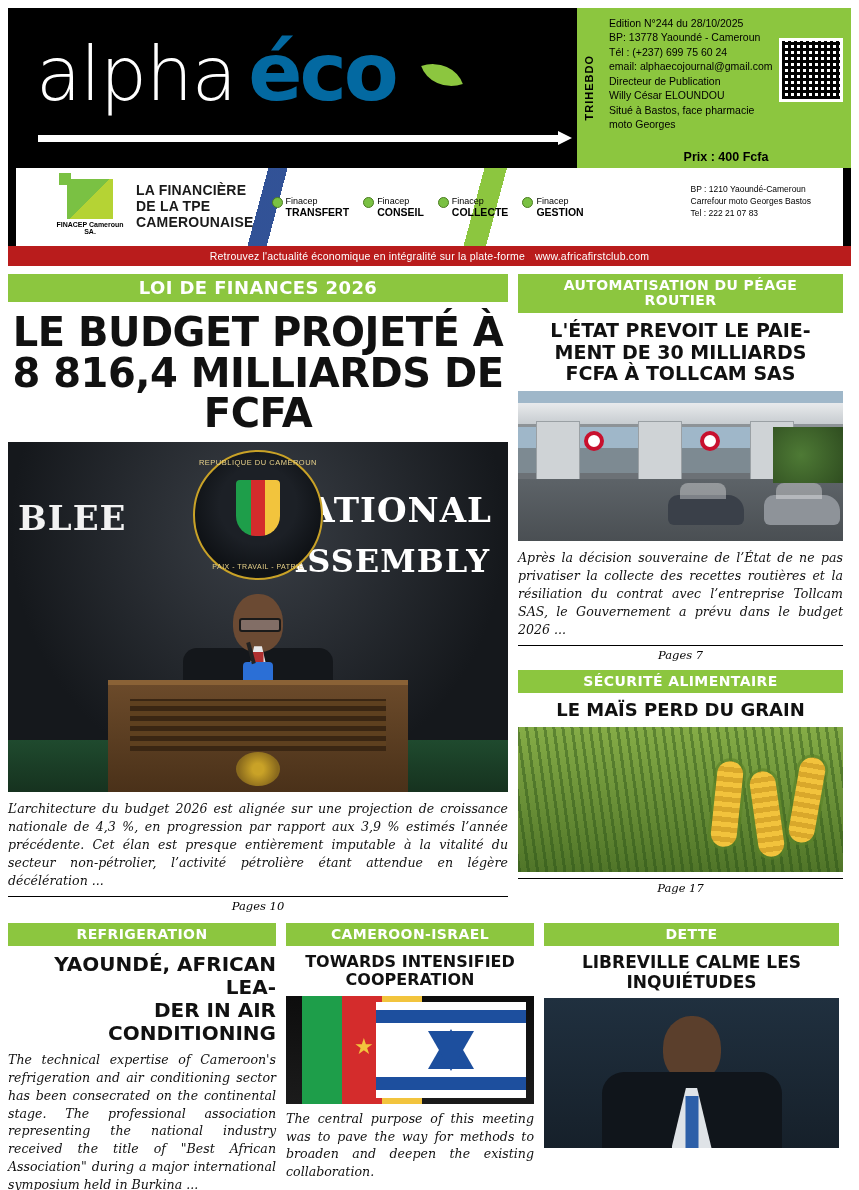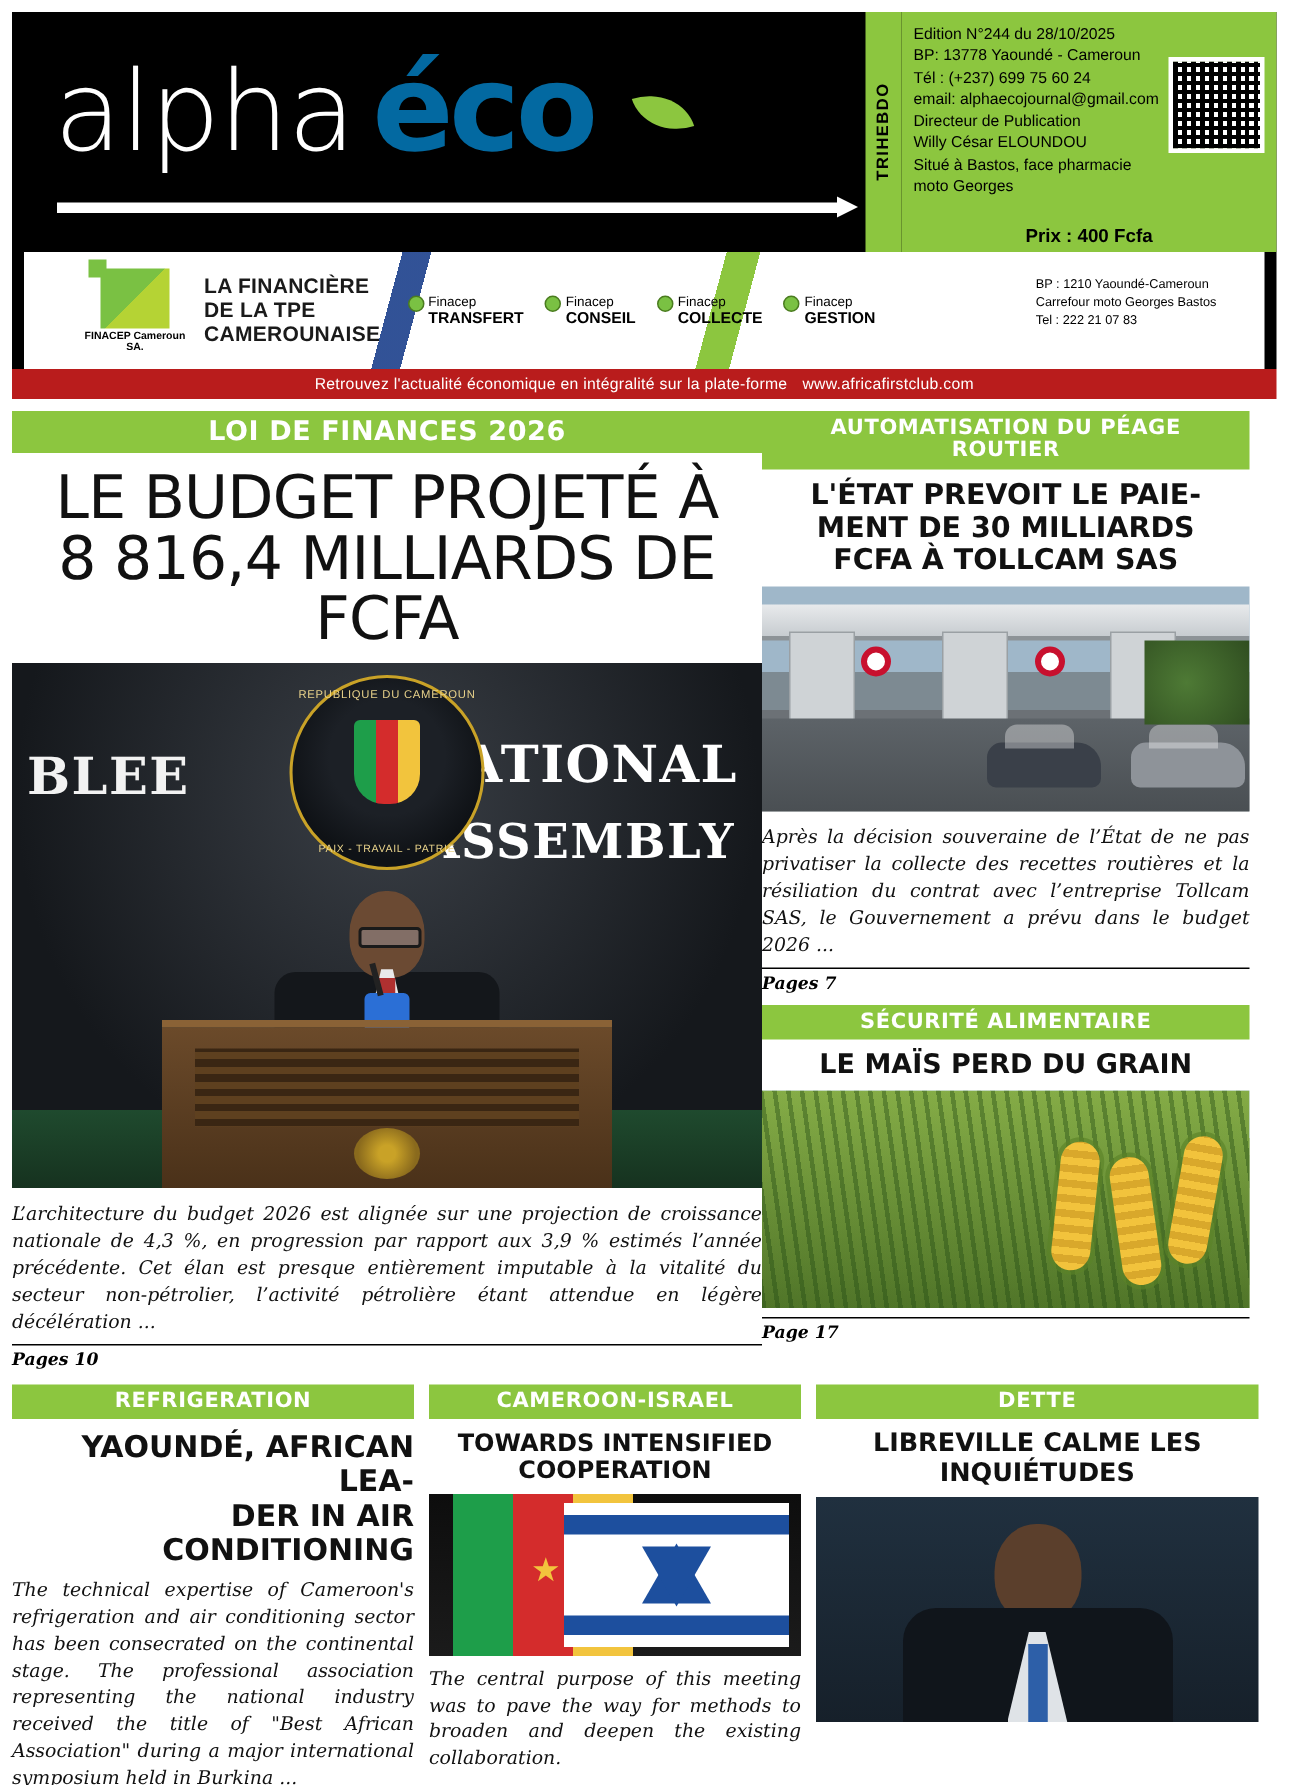--- a/index.html
+++ b/index.html
@@ -184,20 +184,21 @@
     display: flex;
     align-items: center;
     justify-content: center;
     letter-spacing: .2px;
   }
   .promo-bar .url { margin-left: 10px; }
 
   
   .content {
     display: flex;
+    gap: 10px;
     margin-top: 8px;
   }
   .col-left { width: 500px; }
   .col-right { width: 325px; }
 
   .greenbar {
     background: #8cc63f;
     color: #ffffff;
     text-align: center;
     font-weight: 700;
@@ -205,21 +206,21 @@
     letter-spacing: .4px;
     padding: 4px 6px;
     font-size: 18px;
     line-height: 1.1;
   }
   .greenbar.sm { font-size: 14px; padding: 4px 4px; }
 
   .headline {
     text-align: center;
     font-family: "DejaVu Sans", sans-serif;
-    font-weight: 400;
+    font-weight: 700;
     font-size: 40px;
     line-height: 1.02;
     color: #111;
     margin: 10px 0 8px;
     letter-spacing: -.5px;
   }
 
   .photo { width: 100%; position: relative; overflow: hidden; }
 
   
@@ -330,23 +331,23 @@
     font-style: italic;
     font-size: 12.6px;
     line-height: 1.42;
     color: #111;
     text-align: justify;
     margin-top: 8px;
   }
   .page-ref {
     font-family: "DejaVu Serif", serif;
     font-style: italic;
-    font-weight: 700;
+    font-weight: 400;
     font-size: 11.5px;
-    text-align: left;
+    text-align: center;
     border-top: 1px solid #000;
     margin-top: 6px;
     padding-top: 2px;
   }
 
   .sub-headline {
     text-align:center;
     font-family:"DejaVu Sans", sans-serif;
     font-weight:700;
     font-size: 19px;

